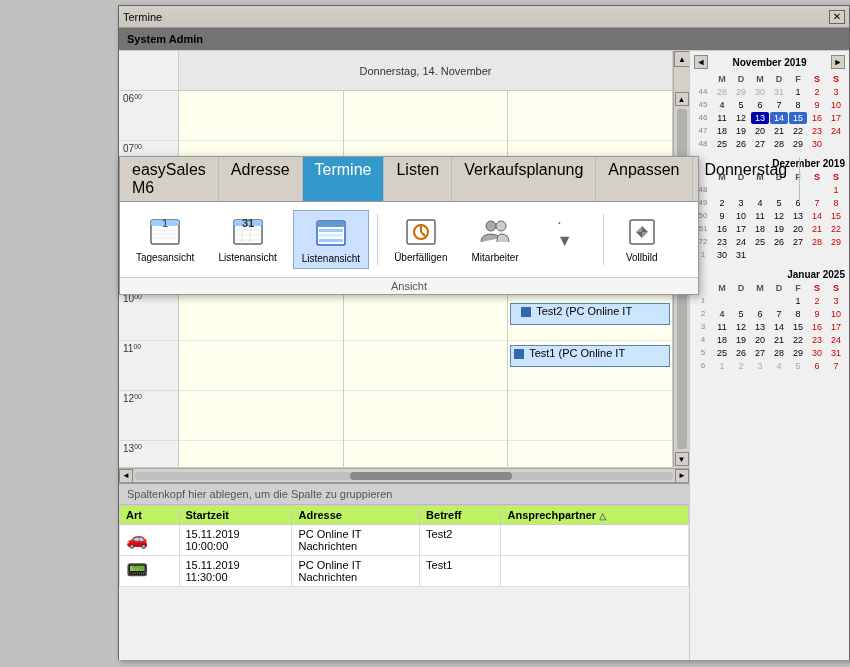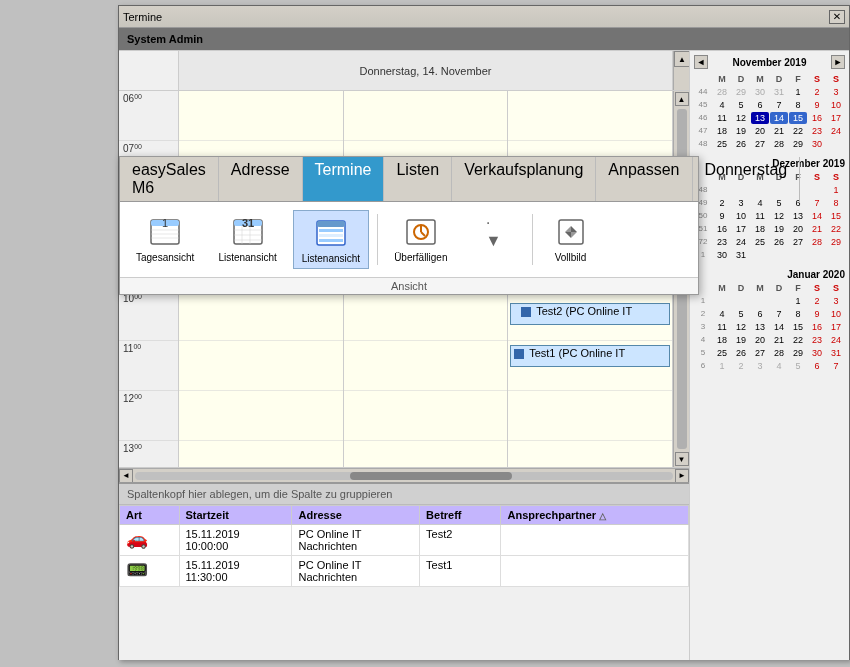--- a/index.html
+++ b/index.html
@@ -45,21 +45,21 @@
     .mini-cal-cell.week-num { color: #888; font-size: 8px; }
     .mini-cal-cell.today { background: #0000aa; color: white; border-radius: 2px; }
     .mini-cal-cell.selected { background: #3366cc; color: white; border-radius: 2px; }
     .mini-cal-cell.other-month { color: #aaa; }
     .mini-cal-cell.holiday { color: #cc0000; }
 
     
     .bottom-area { height: 178px; background: #f0f0f0; border-top: 2px solid #999; }
     .group-bar { background: #d0d0d0; padding: 4px 8px; font-size: 11px; color: #555; border-bottom: 1px solid #bbb; }
     .list-table { width: 100%; border-collapse: collapse; }
-    .list-table th { background: #c4b5fd; border: 1px solid #ccc; padding: 3px 6px; font-size: 11px; font-weight: bold; text-align: left; }
+    .list-table th { background: #bef264; border: 1px solid #ccc; padding: 3px 6px; font-size: 11px; font-weight: bold; text-align: left; }
     .list-table td { border: 1px solid #ddd; padding: 3px 6px; font-size: 11px; vertical-align: top; background: white; }
 
     
     .ribbon { position: absolute; top: 155px; left: 0; width: 580px; background: white; border: 1px solid #999; box-shadow: 2px 2px 8px rgba(0,0,0,0.3); z-index: 100; }
     .ribbon-tabs { display: flex; background: #d4d0c8; border-bottom: 1px solid #999; }
     .ribbon-tab { padding: 4px 12px; font-size: 16px; cursor: pointer; border-right: 1px solid #bbb; }
     .ribbon-tab.active { background: #3399cc; color: white; }
     .ribbon-content { display: flex; padding: 8px; gap: 8px; }
     .ribbon-item { display: flex; flex-direction: column; align-items: center; padding: 4px 8px; cursor: pointer; min-width: 60px; }
     .ribbon-item.active { background: #cce0ff; border: 1px solid #88aacc; }
@@ -335,21 +335,21 @@
           <div class="mini-cal-cell">31</div>
           <div class="mini-cal-cell"></div>
           <div class="mini-cal-cell"></div>
           <div class="mini-cal-cell"></div>
           <div class="mini-cal-cell"></div>
           <div class="mini-cal-cell"></div>
         </div>
       </div>
 
       <div class="mini-cal">
-        <div class="mini-cal-title">Januar 2020</div>
+        <div class="mini-cal-title">Januar 2025</div>
         <div class="mini-cal-grid">
           <div class="mini-cal-cell header"></div>
           <div class="mini-cal-cell header">M</div>
           <div class="mini-cal-cell header">D</div>
           <div class="mini-cal-cell header">M</div>
           <div class="mini-cal-cell header">D</div>
           <div class="mini-cal-cell header">F</div>
           <div class="mini-cal-cell header holiday">S</div>
           <div class="mini-cal-cell header holiday">S</div>
 
@@ -473,20 +473,31 @@
           <svg width="32" height="32" viewBox="0 0 32 32">
             <rect x="2" y="4" width="28" height="24" rx="2" fill="white" stroke="#666" stroke-width="1.5"></rect>
             <circle cx="16" cy="16" r="7" fill="none" stroke="#cc6600" stroke-width="2"></circle>
             <line x1="16" y1="10" x2="16" y2="16" stroke="#cc6600" stroke-width="2"></line>
             <line x1="16" y1="16" x2="20" y2="20" stroke="#cc6600" stroke-width="2"></line>
           </svg>
         </div>
         <div class="ribbon-label">Überfälligen</div>
       </div>
 
+      <div class="ribbon-item">
+        <div class="ribbon-icon">
+          <svg width="32" height="32" viewBox="0 0 32 32">
+            <circle cx="12" cy="10" r="5" fill="#aaa" stroke="#666" stroke-width="1"></circle>
+            <circle cx="22" cy="10" r="5" fill="#ccc" stroke="#666" stroke-width="1"></circle>
+            <path d="M2 26 Q2 18 12 18 Q18 18 22 22" fill="#aaa" stroke="#666" stroke-width="1"></path>
+            <path d="M18 26 Q18 18 22 18 Q30 18 30 26" fill="#ccc" stroke="#666" stroke-width="1"></path>
+          </svg>
+        </div>
+        <div class="ribbon-label">Mitarbeiter</div>
+      </div>
 
       <div class="ribbon-item">
         <div class="ribbon-icon" style="font-size:16px; color:#666;">·<br>▼</div>
       </div>
 
       <div class="ribbon-separator"></div>
 
       <div class="ribbon-item">
         <div class="ribbon-icon">
           <svg width="32" height="32" viewBox="0 0 32 32">

